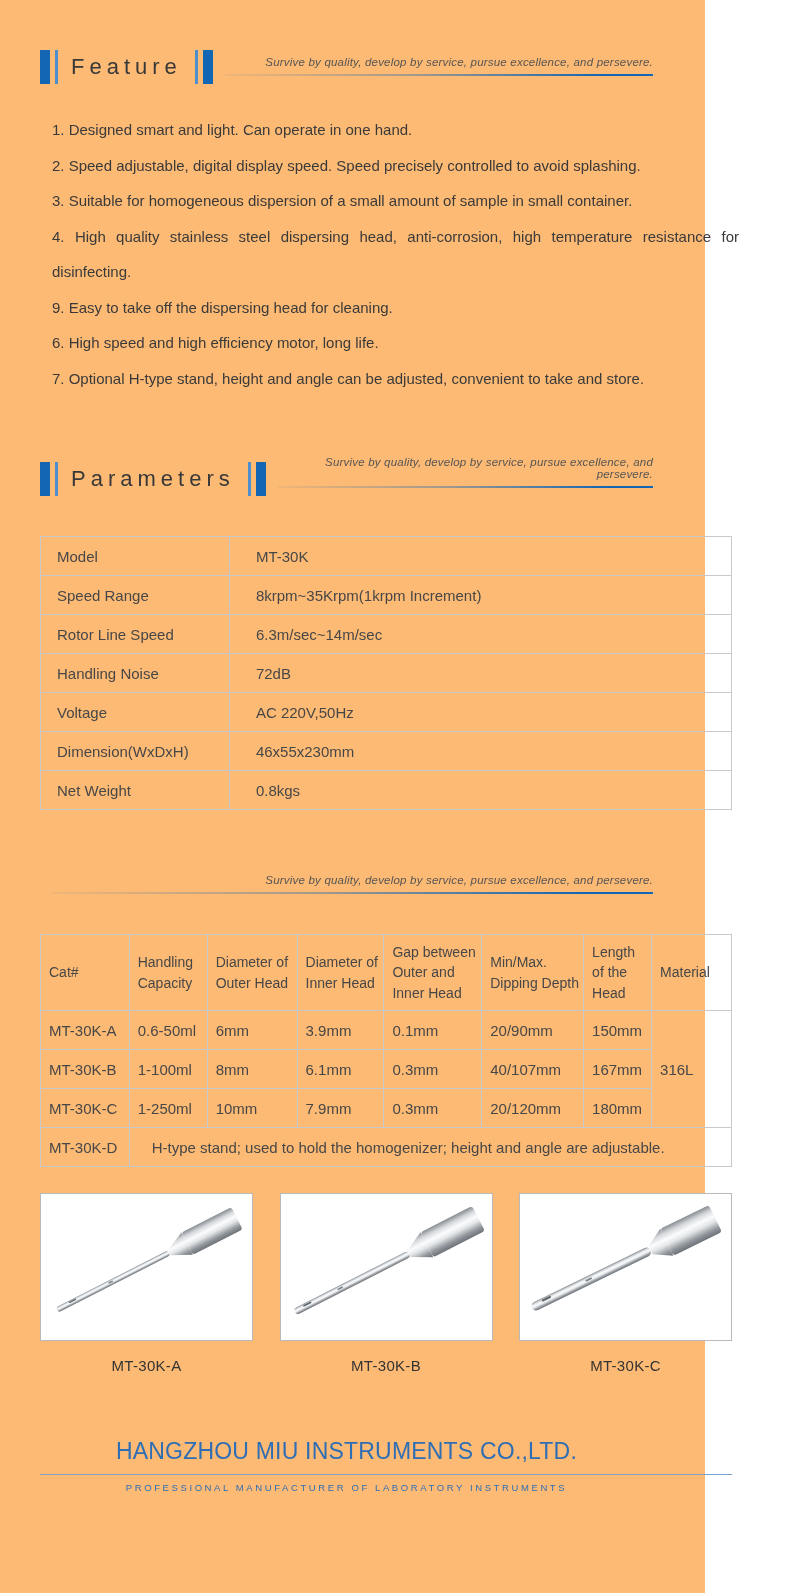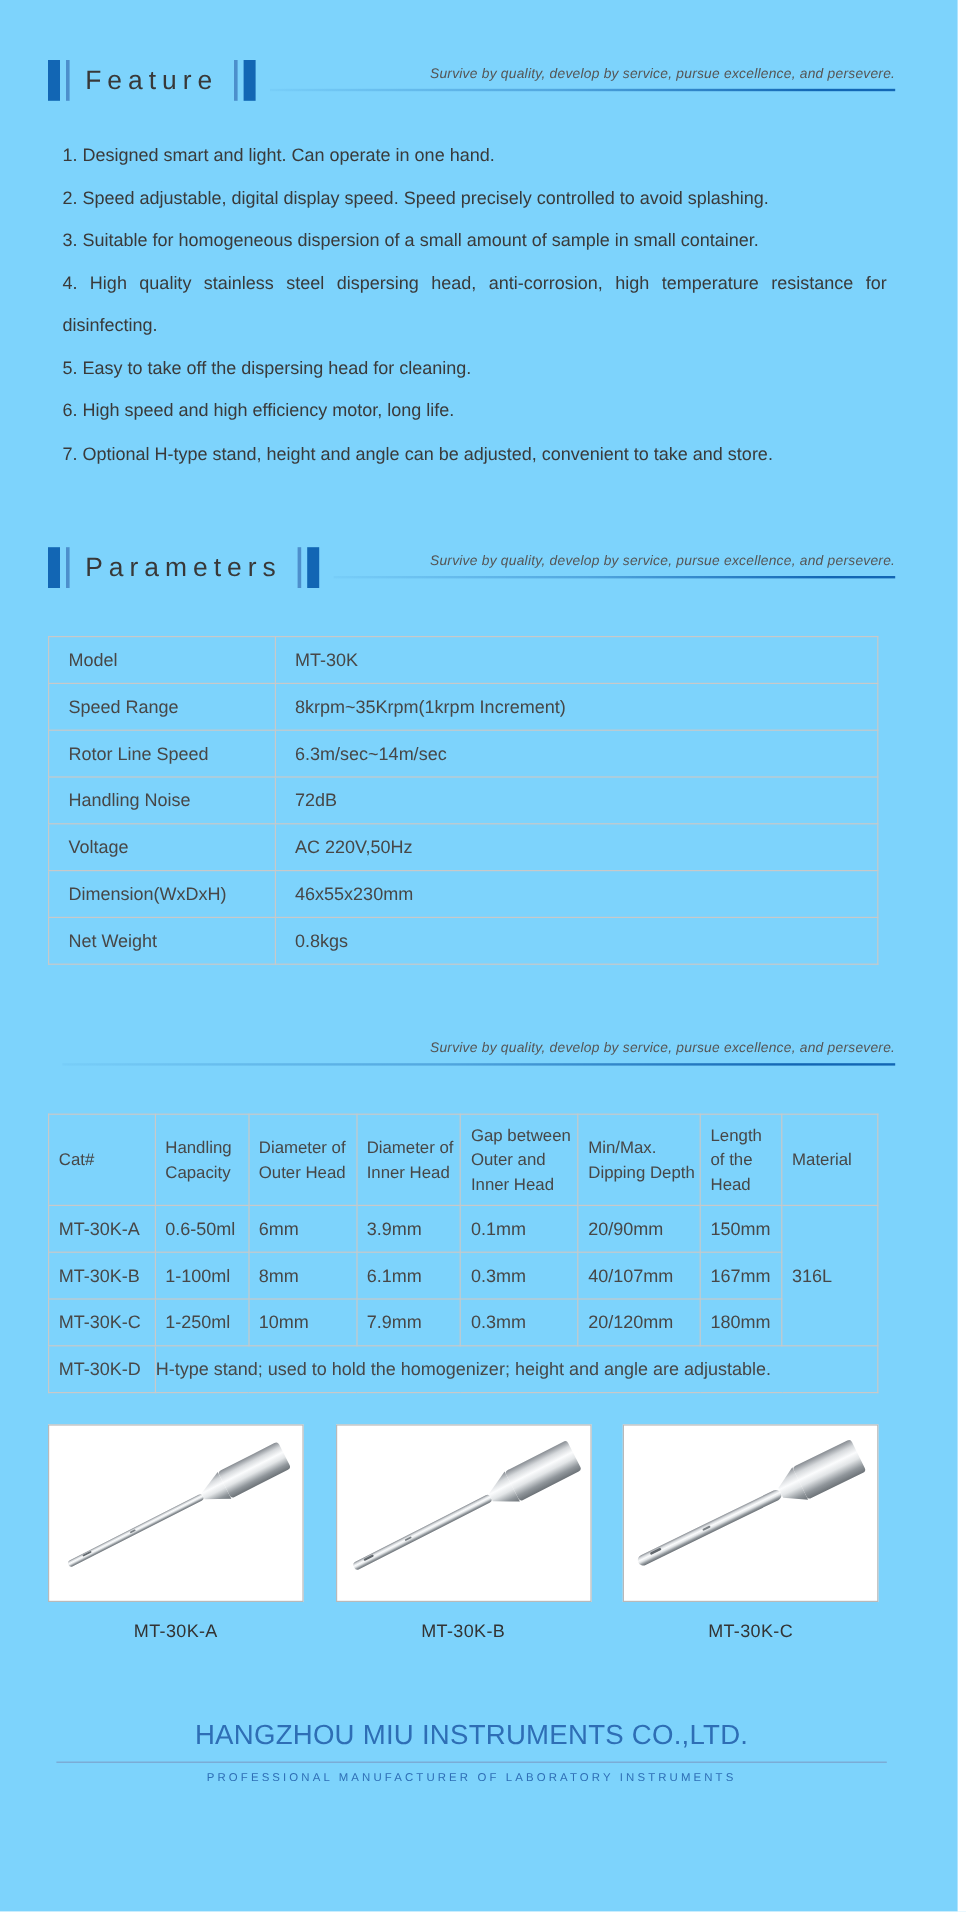--- a/index.html
+++ b/index.html
@@ -1,18 +1,18 @@
 <!DOCTYPE html>
 <html><head>
 <meta charset="utf-8">
 <style>
   * { box-sizing: border-box; }
   html,body { margin:0; padding:0; background:#ffffff; }
   body { font-family: "Liberation Sans", sans-serif; color:#3d3d3d; }
-  .page { width:798px; min-height:1593px; padding:50px 52px 40px 40px; background:#7dd3fc; }
+  .page { width:705px; min-height:1593px; padding:50px 52px 40px 40px; background:#fdba74; }
 
   
   .sec-header { display:flex; align-items:flex-end; }
   .title-group { display:flex; align-items:center; }
   .bar { display:inline-block; height:34px; }
   .bar.thick { width:10px; background:#1266b4; }
   .bar.thin  { width:3px;  background:#4d8fcc; }
   .bar + .bar { margin-left:5px; }
   .sec-title { font-size:22px; font-weight:400; color:#383838; letter-spacing:5px; margin:0 13px; white-space:nowrap; }
   .sec-title.tight { letter-spacing:0.5px; }
@@ -24,28 +24,28 @@
   
   .feature-list { margin-top:28px; padding-left:12px; width:699px; }
   .feature-list p { margin:0; font-size:15px; line-height:35.5px; color:#3a3a3a; text-align:justify; }
 
   
   .section-parameters { margin-top:60px; }
   table { border-collapse:collapse; width:692px; color:#474747; }
   .params { margin-top:40px;border-radius:27px; }
   .params td { border:1px solid #c9c9c9; height:39px; font-size:15px; vertical-align:middle; }
   .params td.label { padding-left:16px; }
-  .params td.value { padding-left:16px; }
+  .params td.value { padding-left:26px; }
 
   .section-accessories { margin-top:64px; }
   .acc { margin-top:32px; }
   .acc th, .acc td { border:1px solid #c9c9c9; text-align:left; vertical-align:middle; }
   .acc th { font-weight:400; font-size:14px; line-height:1.45; height:76px; padding:6px 4px 6px 8px; color:#474747; }
   .acc td { font-size:15px; height:39px; padding:2px 4px 2px 8px; }
-  .acc td.desc { padding-left:0;border-radius:15px; }
+  .acc td.desc { padding-left:22px;border-radius:15px; }
 
   
   .img-row { display:flex; justify-content:space-between; width:692px; margin-top:26px; }
   .img-box { width:213px; height:148px; border:1px solid #b9b9b9; background:#fff; }
   .img-box svg { display:block; width:211px; height:146px; }
   .cap-row { display:flex; justify-content:space-between; width:692px; margin-top:16px; }
   .cap { width:213px; text-align:center; font-size:15px; color:#333; letter-spacing:0.3px; }
 
   
   .footer { margin-top:64px; text-align:center; }
@@ -83,21 +83,21 @@
       <div class="tag-group">
         <span class="tagline">Survive by quality, develop by service, pursue excellence, and persevere.</span>
         <span class="grad-line"></span>
       </div>
     </header>
     <div class="feature-list">
       <p>1. Designed smart and light. Can operate in one hand.</p>
       <p>2. Speed adjustable, digital display speed. Speed precisely controlled to avoid splashing.</p>
       <p>3. Suitable for homogeneous dispersion of a small amount of sample in small container.</p>
       <p>4. High quality stainless steel dispersing head, anti-corrosion, high temperature resistance for disinfecting.</p>
-      <p>5. Easy to take off the dispersing head for cleaning.</p>
+      <p>9. Easy to take off the dispersing head for cleaning.</p>
       <p>6. High speed and high efficiency motor, long life.</p>
       <p>7. Optional H-type stand, height and angle can be adjusted, convenient to take and store.</p>
     </div>
   </section>
 
   <section class="section-parameters">
     <header class="sec-header">
       <div class="title-group">
         <span class="bar thick"></span>
         <span class="bar thin"></span>

